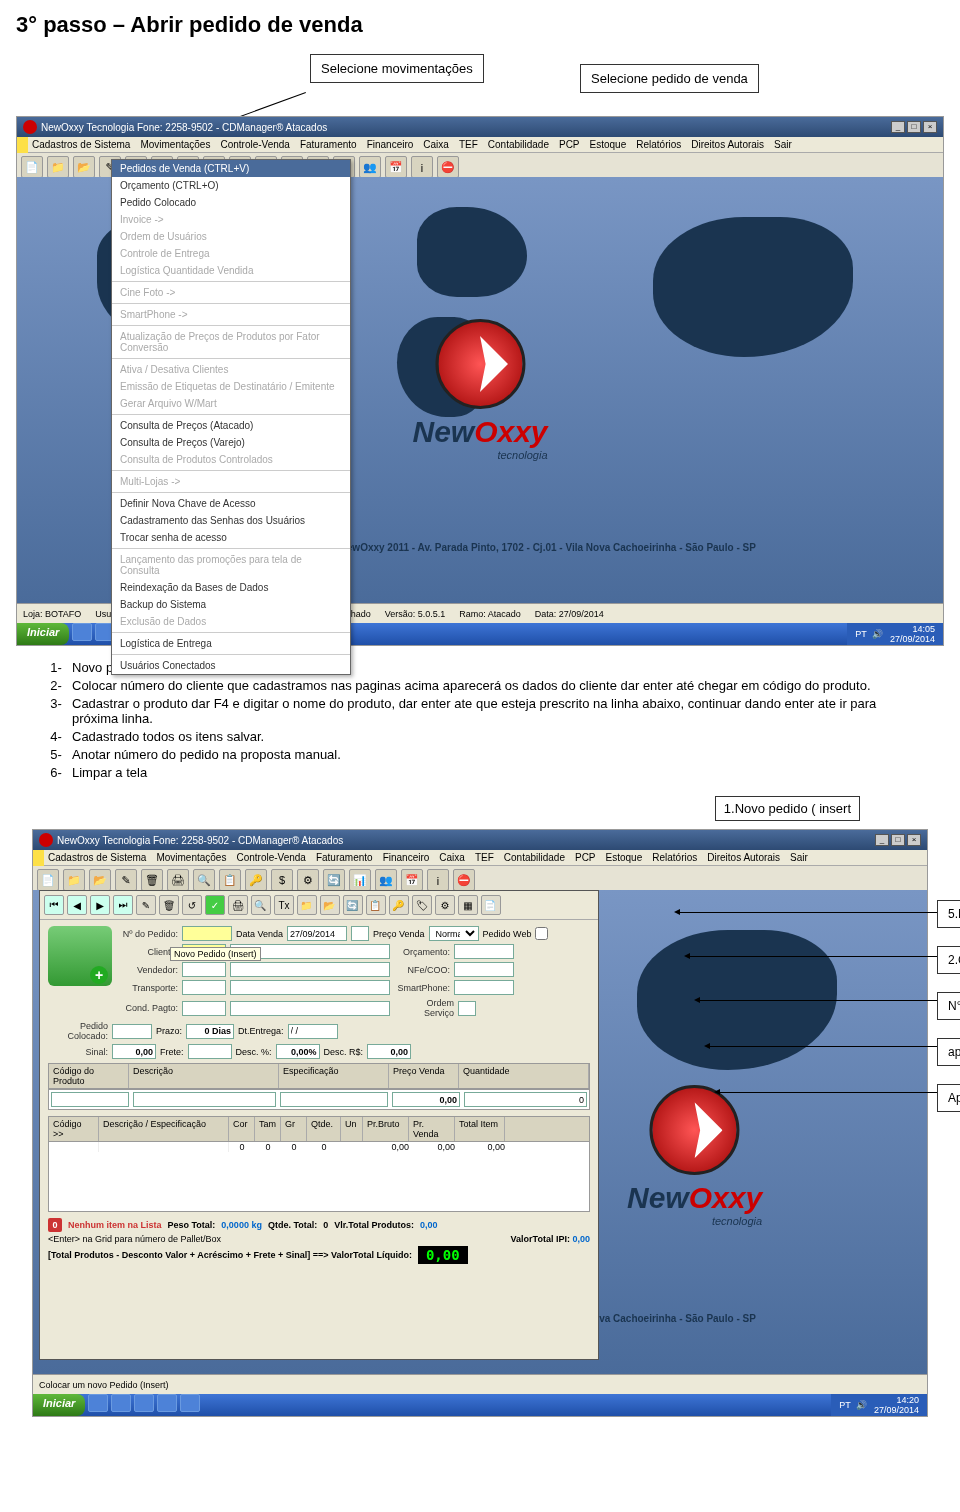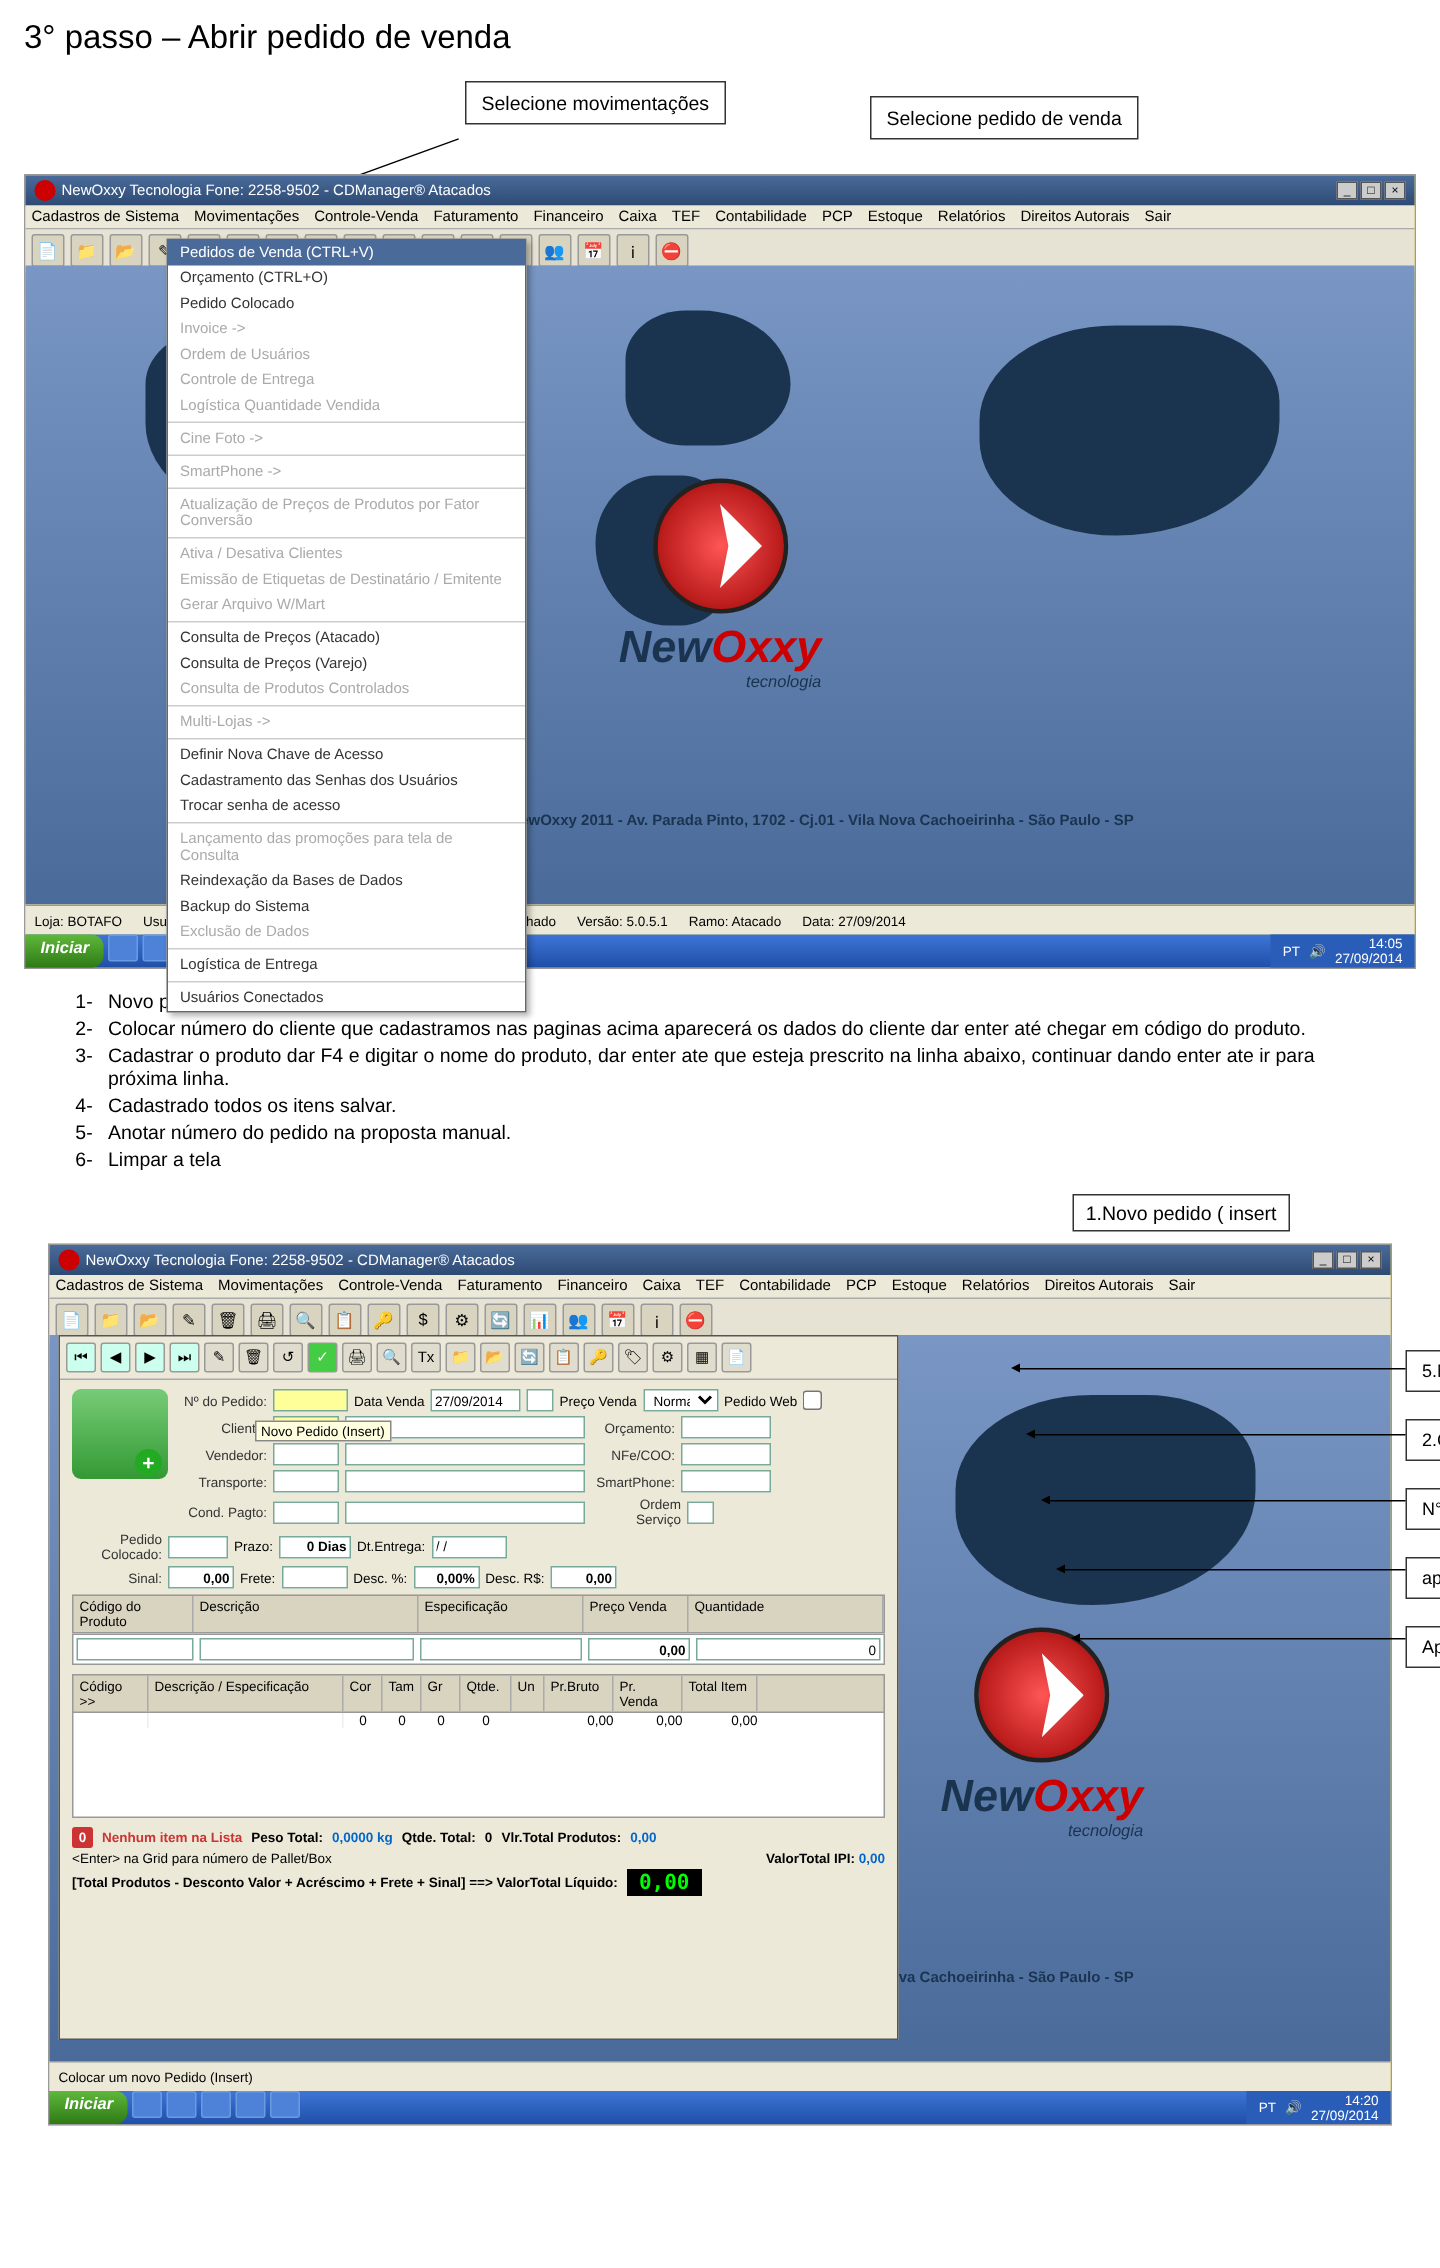--- a/index.html
+++ b/index.html
@@ -1,37 +1,37 @@
 <!DOCTYPE html>
 <html><head>
 <meta charset="utf-8">
 <style>
   * { box-sizing: border-box; margin: 0; padding: 0; }
   body { font-family: Arial, sans-serif; background: #fff; width: 960px; }
   
-  .doc-title { font-size: 22px; font-weight: normal; padding: 12px 16px 8px; }
+  .doc-title { font-size: 22px; font-weight: bold; padding: 12px 16px 8px; }
   
   .callout-row { position: relative; height: 70px; }
   .callout-box { position: absolute; border: 1px solid #333; padding: 6px 10px; font-size: 13px; background: #fff; }
   .callout-1 { left: 310px; top: 8px; }
   .callout-2 { left: 580px; top: 18px; }
   .arrow { position: absolute; height: 1px; background: #000; }
   .arrow::before { content:""; position:absolute; left:-6px; top:-3px; border:3px solid transparent; border-right:6px solid #000; }
   .arrow1 { width:140px; left:170px; top:70px; transform:rotate(-20deg); }
   
   
   .screenshot { margin: 0 16px 14px; border: 1px solid #999; position: relative; background: #fde047; }
   .shot1 { height: 530px; }
   
   .titlebar { background: linear-gradient(#4a6b9a,#2d4a73); color:#fff; font-size:10px; padding:3px 6px; display:flex; align-items:center; }
   .titlebar .logo { width:14px; height:14px; background:#c00; border-radius:50%; margin-right:4px; }
   .titlebar .winbtns { margin-left:auto; display:flex; gap:2px; }
   .titlebar .winbtns span { width:14px; height:12px; background:#ccc; border:1px solid #555; font-size:8px; text-align:center; line-height:10px; color:#000; }
   
-  .menubar { background:#ece9d8; font-size:10px; padding:2px 4px; display:flex; gap:10px; border-bottom:1px solid #aaa; }
+  .menubar { background:#ece9d8; font-size:10px; padding:2px 4px; display:flex; gap:10px; border-bottom:1px solid #aaa;margin-left:11px; }
   .menubar span { cursor:default; }
   
   .toolbar { background:#e6e3d4; padding:3px 4px; display:flex; gap:4px; border-bottom:1px solid #aaa; }
   .toolbar .tbtn { width:22px; height:22px; background:#d8d4c0; border:1px solid #999; border-radius:2px; font-size:11px; display:flex; align-items:center; justify-content:center; }
   
   .dropdown { position:absolute; left:94px; top:42px; width:240px; background:#fff; border:1px solid #666; box-shadow:2px 2px 4px rgba(0,0,0,.3); font-size:10px; z-index:5; }
   .dropdown .dd-item { padding:3px 8px; color:#333; }
   .dropdown .dd-item.hl { background:#4a6b9a; color:#fff; }
   .dropdown .dd-item.dim { color:#aaa; }
   .dropdown .dd-sep { height:1px; background:#ccc; margin:2px 0; }

